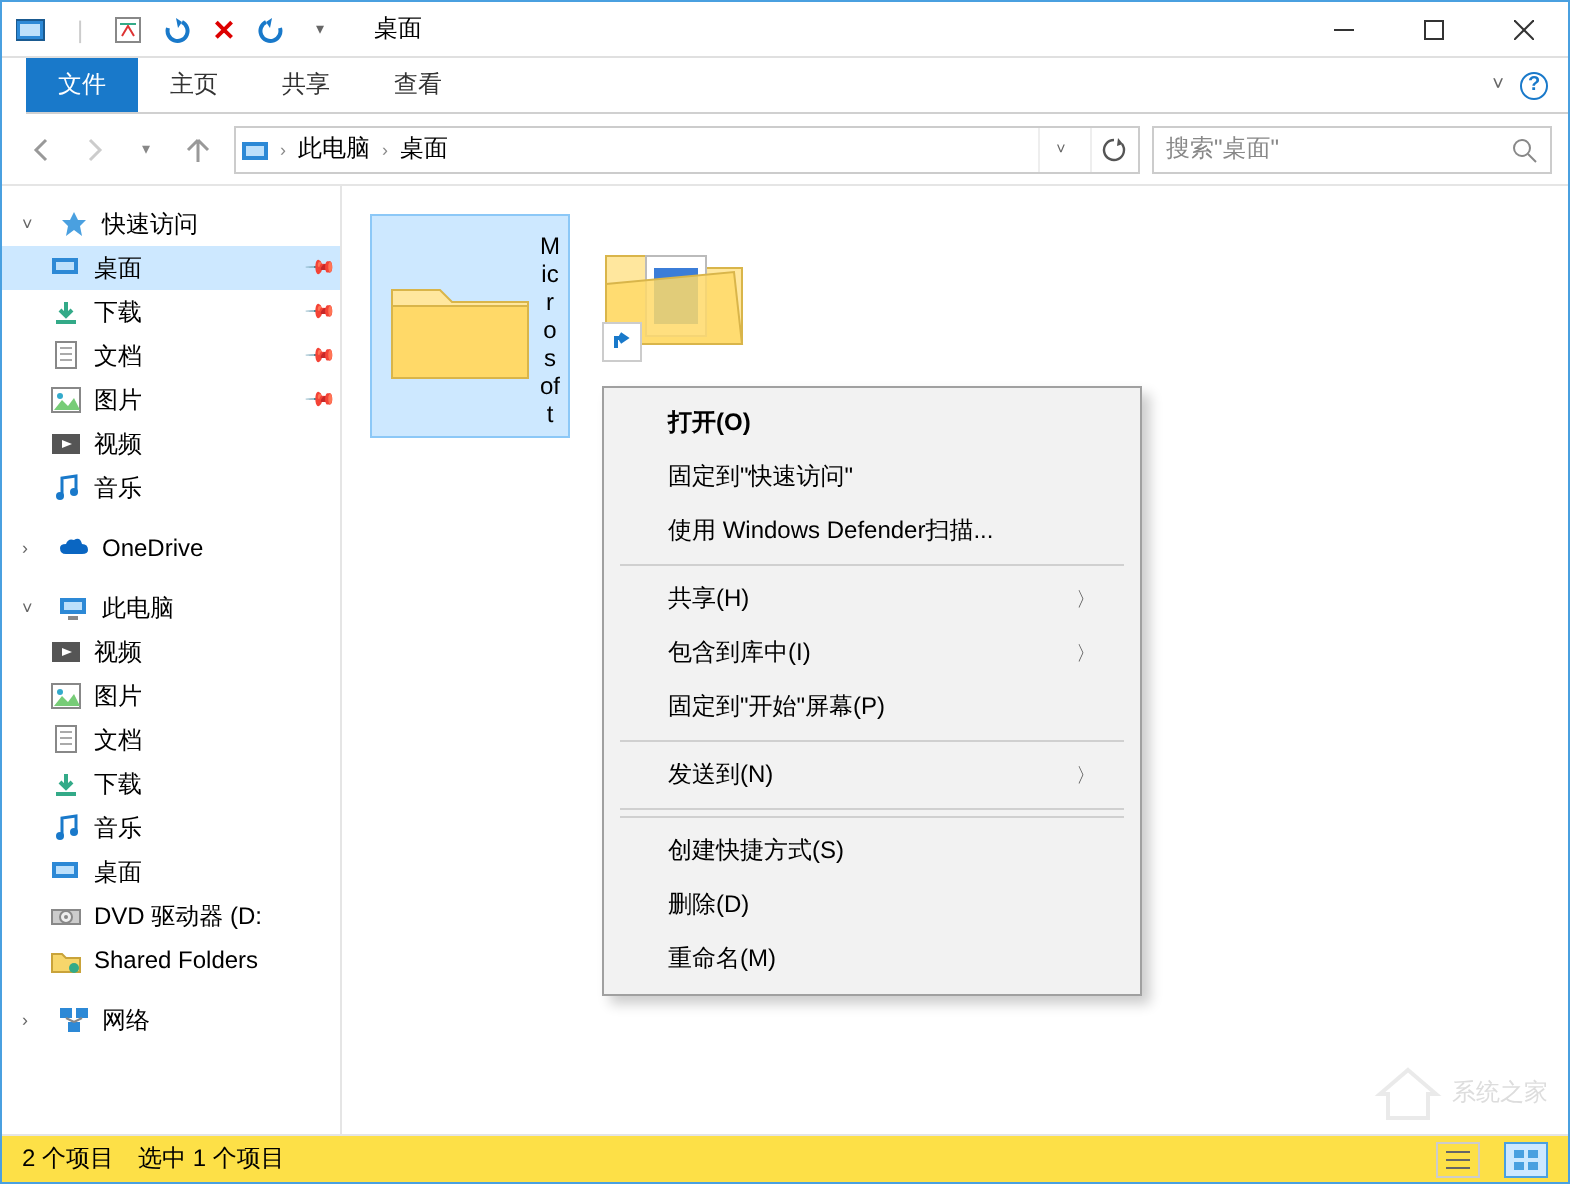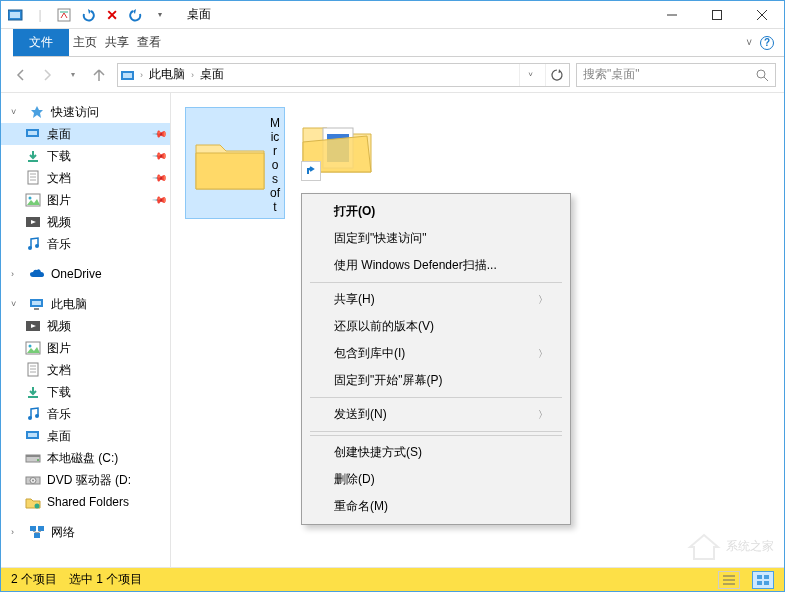--- a/index.html
+++ b/index.html
@@ -9,21 +9,21 @@
 .titlebar { height: 28px; display: flex; align-items: center; background: #fff; border-bottom: 1px solid #e0e0e0; }
 .titlebar .qat { display: flex; align-items: center; gap: 6px; padding: 0 6px; }
 .titlebar .qat-item { width: 18px; height: 18px; display: flex; align-items: center; justify-content: center; }
 .titlebar .title { margin-left: 12px; flex: 1; }
 .titlebar .win-controls { display: flex; }
 .titlebar .win-btn { width: 45px; height: 28px; display: flex; align-items: center; justify-content: center; }
 
 
 .ribbon { height: 28px; display: flex; align-items: stretch; border-bottom: 1px solid #d0d0d0; background: #fff; margin-left: 12px; }
 .ribbon .file-tab { background: #1979ca; color: #fff; padding: 0 16px; display: flex; align-items: center; }
-.ribbon .tab { padding: 0 4px; display: flex; align-items: center; color: #333; }
+.ribbon .tab { padding: 0 16px; display: flex; align-items: center; color: #333; }
 .ribbon .spacer { flex: 1; }
 .ribbon .help { display: flex; align-items: center; gap: 8px; padding: 0 10px; }
 
 
 .navbar { height: 36px; display: flex; align-items: center; padding: 4px 8px; gap: 6px; border-bottom: 1px solid #e5e5e5; }
 .nav-arrows { display: flex; gap: 2px; align-items: center; }
 .nav-arrow { width: 24px; height: 24px; display: flex; align-items: center; justify-content: center; color: #888; }
 .addr { flex: 1; height: 24px; border: 1px solid #ccc; display: flex; align-items: center; padding: 0 2px; gap: 4px; }
 .addr .crumb { padding: 0 2px; }
 .addr .sep { color: #888; font-size: 9px; }
@@ -341,30 +341,20 @@
        <span>音乐</span>
      </div>
           <div class="nav-item">
        <span class="ico">
               <svg width="16" height="14">
                 <rect x="1" y="2" width="13" height="8" fill="#2d89d6"></rect>
                 <rect x="3" y="4" width="9" height="4" fill="#bde0fb"></rect>
               </svg>
             </span>
        <span>桌面</span>
-     </div>
-          <div class="nav-item">
-       <span class="ico">
-              <svg width="16" height="12">
-                <rect x="1" y="3" width="14" height="7" fill="#ccc" stroke="#888"></rect>
-                <rect x="1" y="3" width="14" height="2" fill="#888"></rect>
-                <circle cx="13" cy="8" r="1" fill="#5a5"></circle>
-              </svg>
-            </span>
-       <span>本地磁盘 (C:)</span>
      </div>
           <div class="nav-item">
        <span class="ico">
               <svg width="16" height="12">
                 <rect x="1" y="3" width="14" height="7" fill="#ccc" stroke="#888"></rect>
                 <circle cx="8" cy="6.5" r="3" fill="#eee" stroke="#888"></circle>
                 <circle cx="8" cy="6.5" r="1" fill="#888"></circle>
               </svg>
             </span>
        <span>DVD 驱动器 (D:</span>
@@ -438,24 +428,20 @@
       <div class="ctx-item">
          <span>使用 Windows Defender扫描...</span>
 
        </div>
       <div class="ctx-sep"></div>
       <div class="ctx-item">
          <span>共享(H)</span>
          <span class="arrow">〉</span>
        </div>
       <div class="ctx-item">
-         <span>还原以前的版本(V)</span>
-
-       </div>
-      <div class="ctx-item">
          <span>包含到库中(I)</span>
          <span class="arrow">〉</span>
        </div>
       <div class="ctx-item">
          <span>固定到"开始"屏幕(P)</span>
 
        </div>
       <div class="ctx-sep"></div>
       <div class="ctx-item">
          <span>发送到(N)</span>

